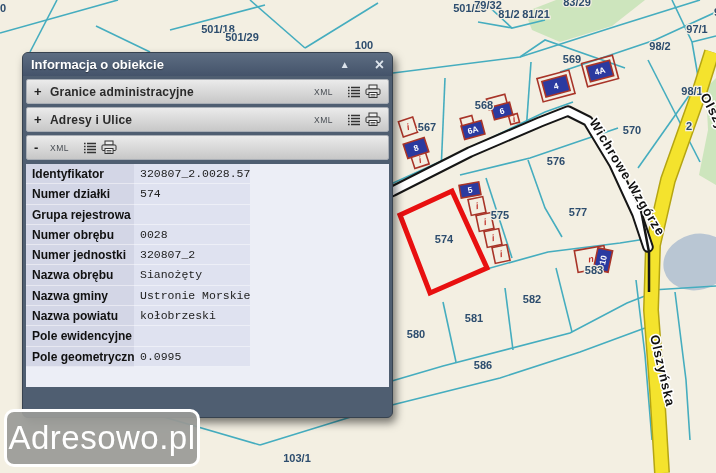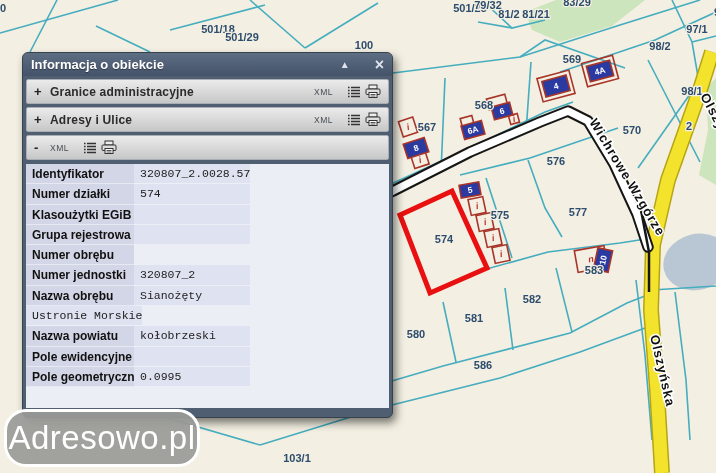--- a/index.html
+++ b/index.html
@@ -35,21 +35,21 @@
   .flabel{width:108px;background:#d3d6e6;font-size:12px;font-weight:bold;color:#111;
           padding-left:6px;box-sizing:border-box;border-bottom:1px solid rgba(255,255,255,.45);
           white-space:nowrap;overflow:hidden;}
   .fvalue{width:116px;background:#dfe2f0;font-size:11.5px;color:#222;
           padding-left:6px;box-sizing:border-box;border-bottom:1px solid rgba(255,255,255,.45);
           white-space:nowrap;font-family:Liberation Mono, monospace;}
   .ffill{flex:1;background:#eceef6;}
 
   
   .watermark{position:absolute;left:4px;top:409px;width:196px;height:58px;
-             background:rgba(154,155,152,.93);border:3px solid #fff;border-radius:22px;
+             background:rgba(154,155,152,.93);border:3px solid #fff;border-radius:10px;
              box-sizing:border-box;display:flex;align-items:center;justify-content:center;
              color:#fff;font-size:33px;letter-spacing:.5px;}
 </style>
 </head>
 <body>
 
 <div id="app">
 
   <svg id="map" viewBox="0 0 716 473">
       <rect x="0" y="0" width="716" height="473" fill="#f3efe2"></rect>
@@ -264,44 +264,41 @@
           <div class="flabel">Identyfikator</div>
           <div class="fvalue">320807_2.0028.574</div>
           <div class="ffill"></div>
         </div>
       <div class="frow">
           <div class="flabel">Numer działki</div>
           <div class="fvalue">574</div>
           <div class="ffill"></div>
         </div>
       <div class="frow">
-          <div class="flabel">Klasoużytki EGiB</div>
-          <div class="fvalue"></div>
-          <div class="ffill"></div>
-        </div>
-      <div class="frow">
           <div class="flabel">Grupa rejestrowa</div>
           <div class="fvalue"></div>
           <div class="ffill"></div>
         </div>
       <div class="frow">
           <div class="flabel">Numer obrębu</div>
+          <div class="fvalue">0028</div>
           <div class="ffill"></div>
         </div>
       <div class="frow">
           <div class="flabel">Numer jednostki</div>
           <div class="fvalue">320807_2</div>
           <div class="ffill"></div>
         </div>
       <div class="frow">
           <div class="flabel">Nazwa obrębu</div>
           <div class="fvalue">Sianożęty</div>
           <div class="ffill"></div>
         </div>
       <div class="frow">
+          <div class="flabel">Nazwa gminy</div>
           <div class="fvalue">Ustronie Morskie</div>
           <div class="ffill"></div>
         </div>
       <div class="frow">
           <div class="flabel">Nazwa powiatu</div>
           <div class="fvalue">kołobrzeski</div>
           <div class="ffill"></div>
         </div>
       <div class="frow">
           <div class="flabel">Pole ewidencyjne</div>

